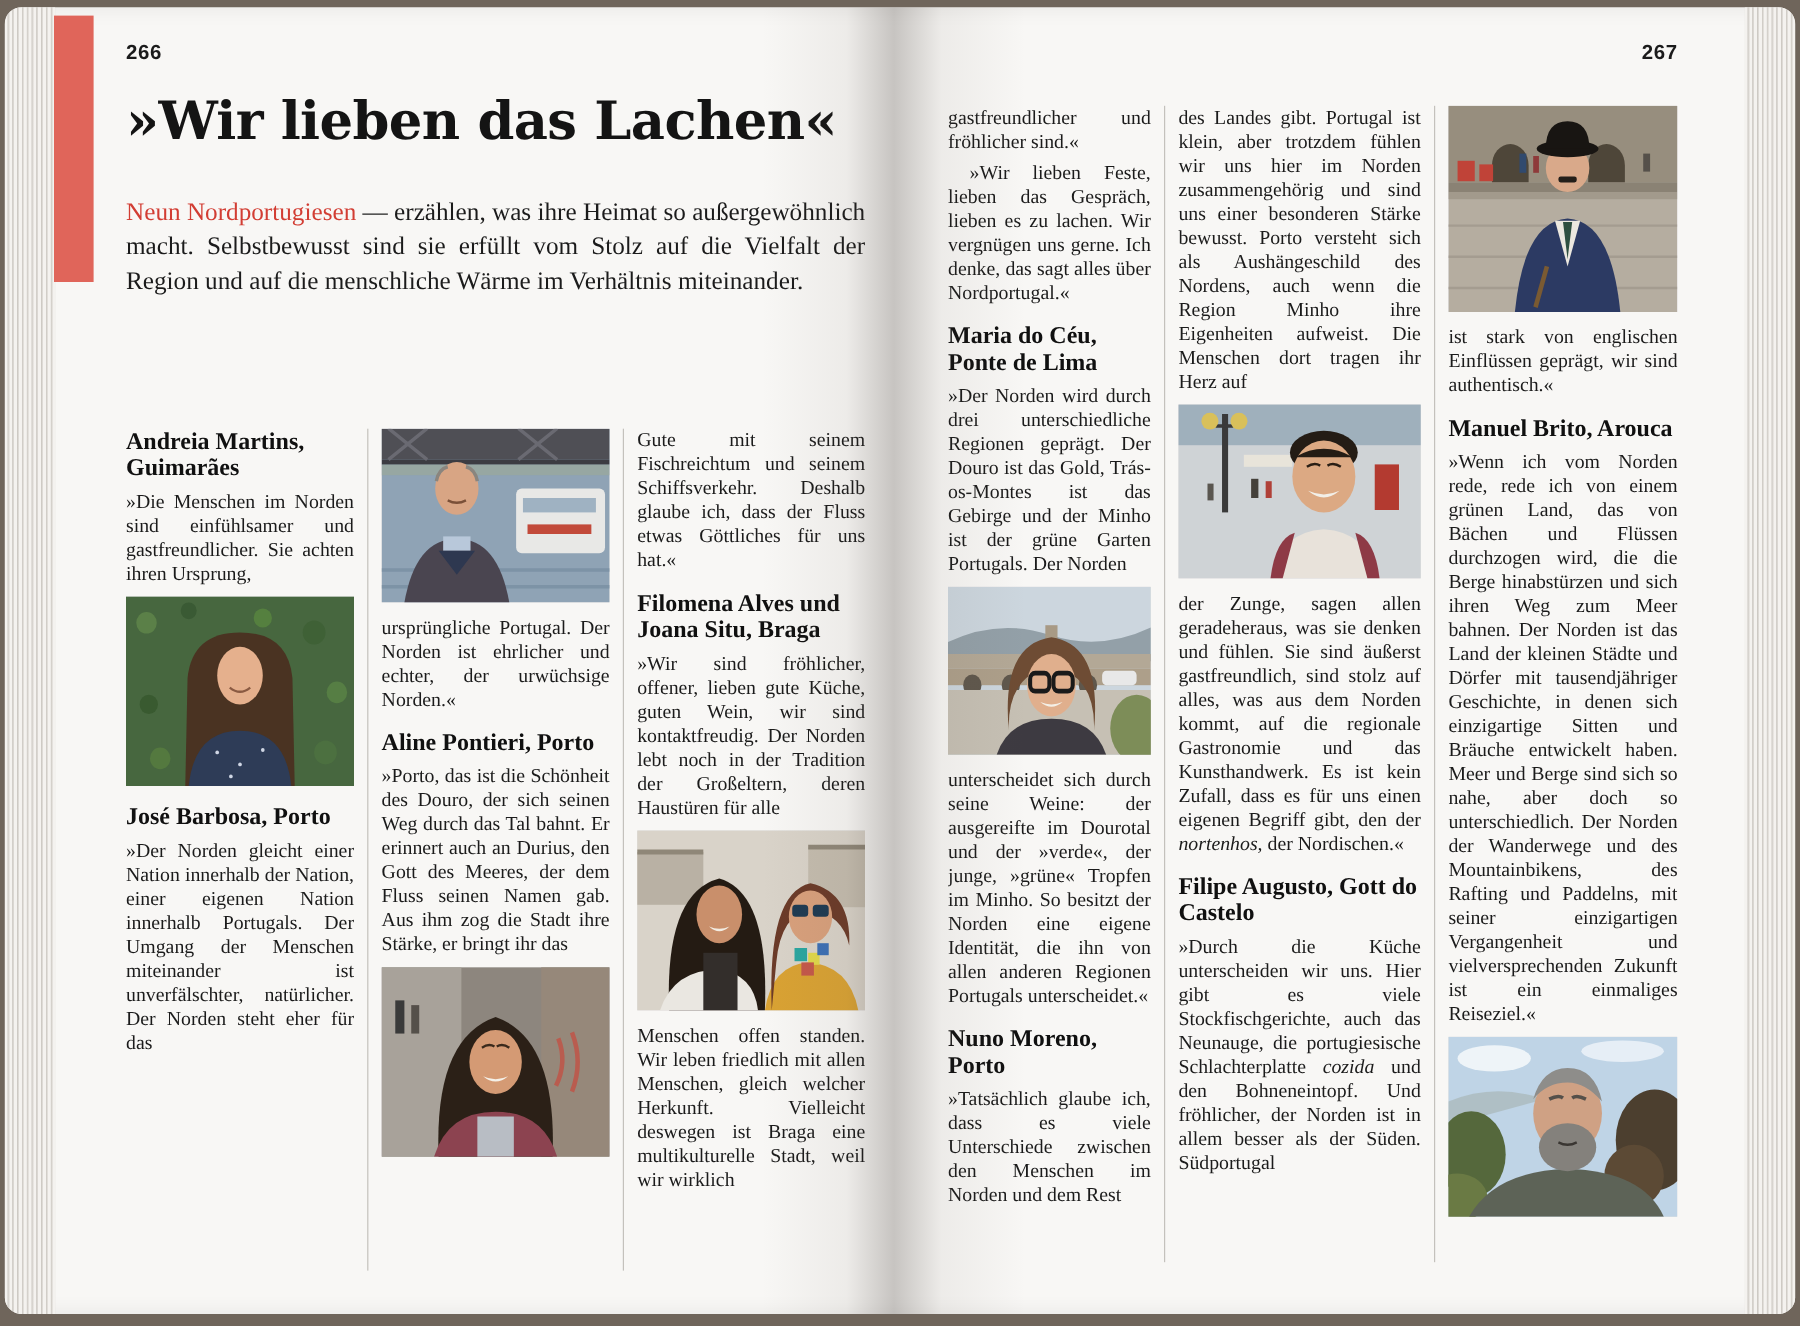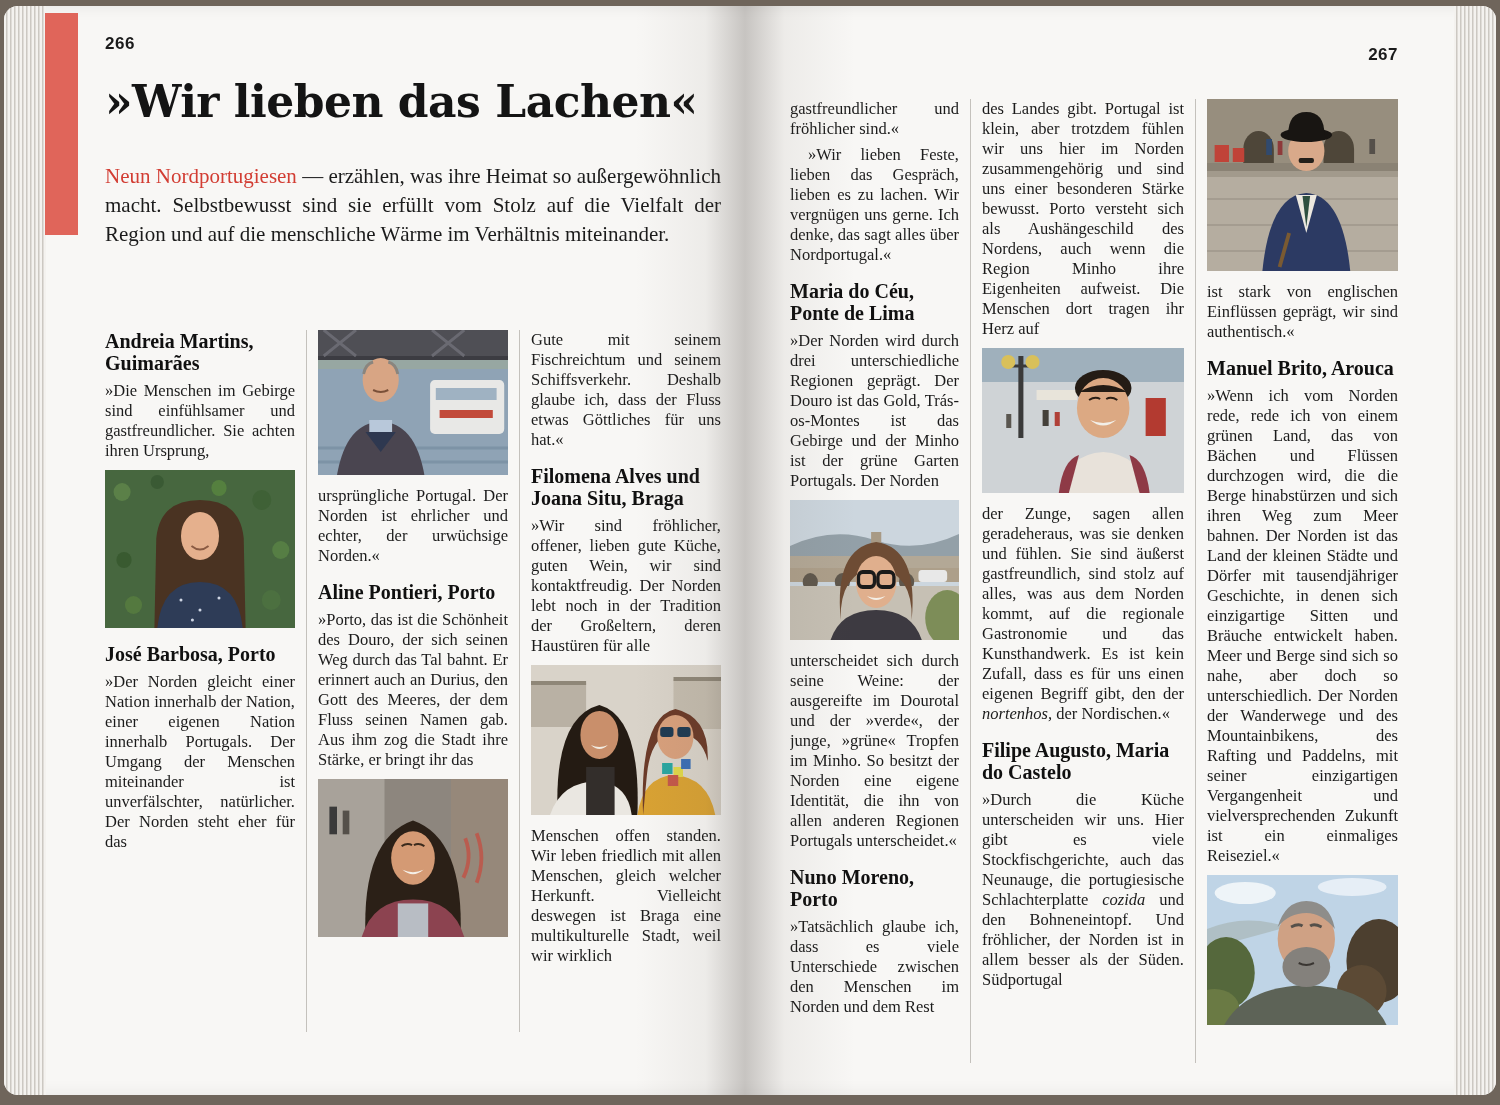--- a/index.html
+++ b/index.html
@@ -14,34 +14,34 @@
     background:var(--page);border-radius:14px;overflow:hidden;
     box-shadow:inset 0 0 18px rgba(0,0,0,.08);}
   .edge{position:absolute;top:0;bottom:0;width:42px;
     background:repeating-linear-gradient(90deg,#f4f2ef 0px,#f4f2ef 2px,#ccc8c2 2.5px,#e9e6e2 4px);}
   .edge.left{left:0;}
   .edge.right{right:0;}
   .bookmark{position:absolute;left:41px;top:7px;width:33px;height:222px;background:var(--bar_red);}
   .gutter{position:absolute;left:631px;top:0;bottom:0;width:220px;pointer-events:none;
     background:linear-gradient(90deg,rgba(0,0,0,0) 0%,rgba(92,82,72,.07) 32%,rgba(58,50,44,.26) 50%,rgba(92,82,72,.07) 68%,rgba(0,0,0,0) 100%);}
   .page-left{position:absolute;left:42px;top:0;width:699px;height:100%;}
-  .page-right{position:absolute;left:741px;top:11px;width:707px;height:100%;}
+  .page-right{position:absolute;left:741px;top:0;width:707px;height:100%;}
   .pl-content{position:absolute;left:59px;top:0;width:616px;height:100%;}
   .pr-content{position:absolute;left:45px;top:0;width:608px;height:100%;}
   .page-num{position:absolute;top:28px;font-family:"Liberation Sans",sans-serif;
     font-weight:bold;font-size:17px;letter-spacing:.5px;}
   .page-num.right{right:0;text-align:right;}
   .title{position:absolute;top:72px;left:0;width:100%;margin:0;
     font-family:"DejaVu Serif",serif;font-weight:bold;font-size:44px;line-height:48px;
     letter-spacing:-.5px;color:#141414;white-space:nowrap;}
   .intro{position:absolute;top:156px;left:0;width:100%;margin:0;
     font-size:21px;line-height:29px;text-align:justify;}
   .intro .lead{color:var(--accent_red);font-weight:normal;}
   .cols{position:absolute;left:0;display:flex;overflow:hidden;width:100%;}
-  .cols.left-cols{top:324px;height:702px;}
+  .cols.left-cols{top:351px;height:702px;}
   .cols.right-cols{top:82px;height:964px;}
   .col{padding:0 11px;overflow:hidden;}
   .left-cols .col{flex:1 1 0;}
   .right-cols .c1{flex:0 0 180px;}
   .right-cols .c2{flex:0 0 225px;}
   .right-cols .c3{flex:1 1 0;}
   .col + .col{border-left:1px solid var(--divider);}
   .cols .col:first-child{padding-left:0;}
   .cols .col:last-child{padding-right:0;}
   .col > :first-child{margin-top:0 !important;}
@@ -63,21 +63,21 @@
     <div class="page-left">
       <div class="pl-content">
         <div class="page-num">266</div>
         <h1 class="title">»Wir lieben das Lachen«</h1>
         <p class="intro"><span class="lead">Neun Nordportugiesen</span><span> — erzählen, was ihre Heimat so außergewöhnlich macht. Selbstbewusst sind sie erfüllt vom Stolz auf die Vielfalt der Region und auf die menschliche Wärme im Verhältnis miteinander.</span></p>
 
         <div class="cols left-cols">
 
           <div class="col">
             <h3>Andreia Martins, Guimarães</h3>
-            <p>»Die Menschen im Gebirge sind einfühlsamer und gastfreundlicher. Sie achten ihren Ursprung,</p>
+            <p>»Die Menschen im Norden sind einfühlsamer und gastfreundlicher. Sie achten ihren Ursprung,</p>
             <figure class="photo" aria-label="Andreia Martins vor einer grünen Hecke">
               <svg viewBox="0 0 200 158" style="height:158px" preserveAspectRatio="none">
                 <rect width="200" height="158" fill="#47673f"></rect>
                 <circle cx="18" cy="22" r="9" fill="#5b8048"></circle>
                   <circle cx="55" cy="12" r="7" fill="#3a5a34"></circle>
                 <circle cx="120" cy="18" r="8" fill="#55803f"></circle>
                   <circle cx="165" cy="30" r="10" fill="#3f6136"></circle>
                 <circle cx="185" cy="80" r="9" fill="#567e44"></circle>
                   <circle cx="20" cy="90" r="8" fill="#395a30"></circle>
                 <circle cx="175" cy="130" r="10" fill="#4c7040"></circle>
@@ -226,21 +226,21 @@
                 <path d="M76,145 Q80,112 96,107 L86,145 Z" fill="#8e3a46"></path>
                 <path d="M166,145 Q162,112 146,107 L156,145 Z" fill="#8e3a46"></path>
                 <ellipse cx="120" cy="40" rx="28" ry="18" fill="#241c15"></ellipse>
                 <ellipse cx="120" cy="60" rx="26" ry="30" fill="#dca983"></ellipse>
                 <path d="M96,44 Q120,30 144,44" fill="#241c15"></path>
                 <path d="M107,72 Q120,83 133,72 Q120,78 107,72 Z" fill="#f2efe8"></path>
                 <path d="M106,52 Q112,48 117,51 M123,51 Q128,48 134,52" stroke="#2a1e14" stroke-width="2" fill="none"></path>
               </svg>
             </figure>
             <p><span>der Zunge, sagen allen geradeheraus, was sie denken und fühlen. Sie sind äußerst gastfreundlich, sind stolz auf alles, was aus dem Norden kommt, auf die regionale Gastronomie und das Kunsthandwerk. Es ist kein Zufall, dass es für uns einen eigenen Begriff gibt, den der </span><i>nortenhos,</i><span> der Nordischen.«</span></p>
-            <h3>Filipe Augusto, Maria do Castelo</h3>
+            <h3>Filipe Augusto, Gott do Castelo</h3>
             <p><span>»Durch die Küche unterscheiden wir uns. Hier gibt es viele Stockfischgerichte, auch das Neunauge, die portugiesische Schlachterplatte </span><i>cozida</i><span> und den Bohneneintopf. Und fröhlicher, der Norden ist in allem besser als der Süden. Südportugal</span></p>
           </div>
 
           <div class="col c3">
             <figure class="photo" aria-label="Manuel Brito als Charlie-Chaplin-Darsteller auf einem Platz">
               <svg viewBox="0 0 200 172" style="height:172px" preserveAspectRatio="none">
                 <rect width="200" height="172" fill="#b5ada0"></rect>
                 <rect width="200" height="64" fill="#978e7e"></rect>
                 <path d="M38,64 L38,50 a16,18 0 0 1 32,0 L70,64 Z" fill="#4e4639"></path>
                 <path d="M122,64 L122,50 a16,18 0 0 1 32,0 L154,64 Z" fill="#4e4639"></path>

